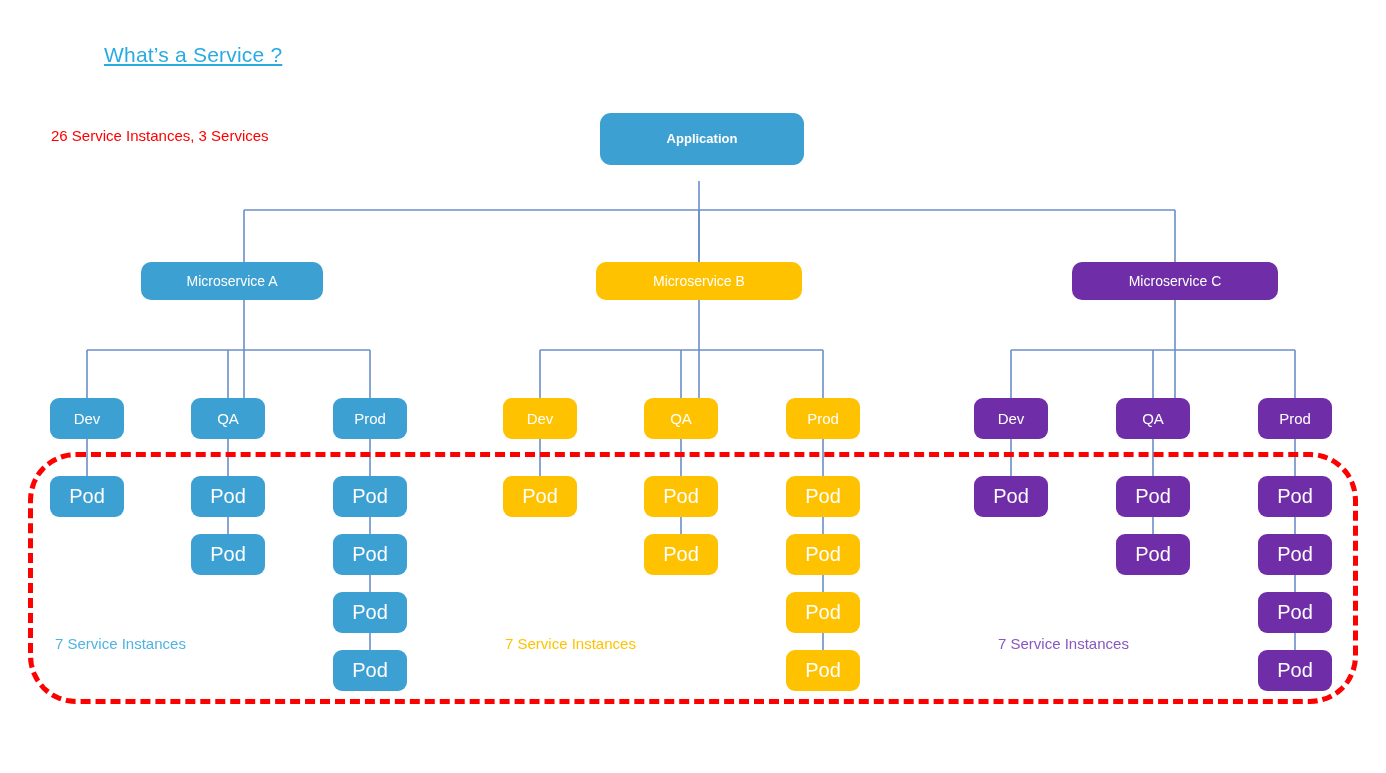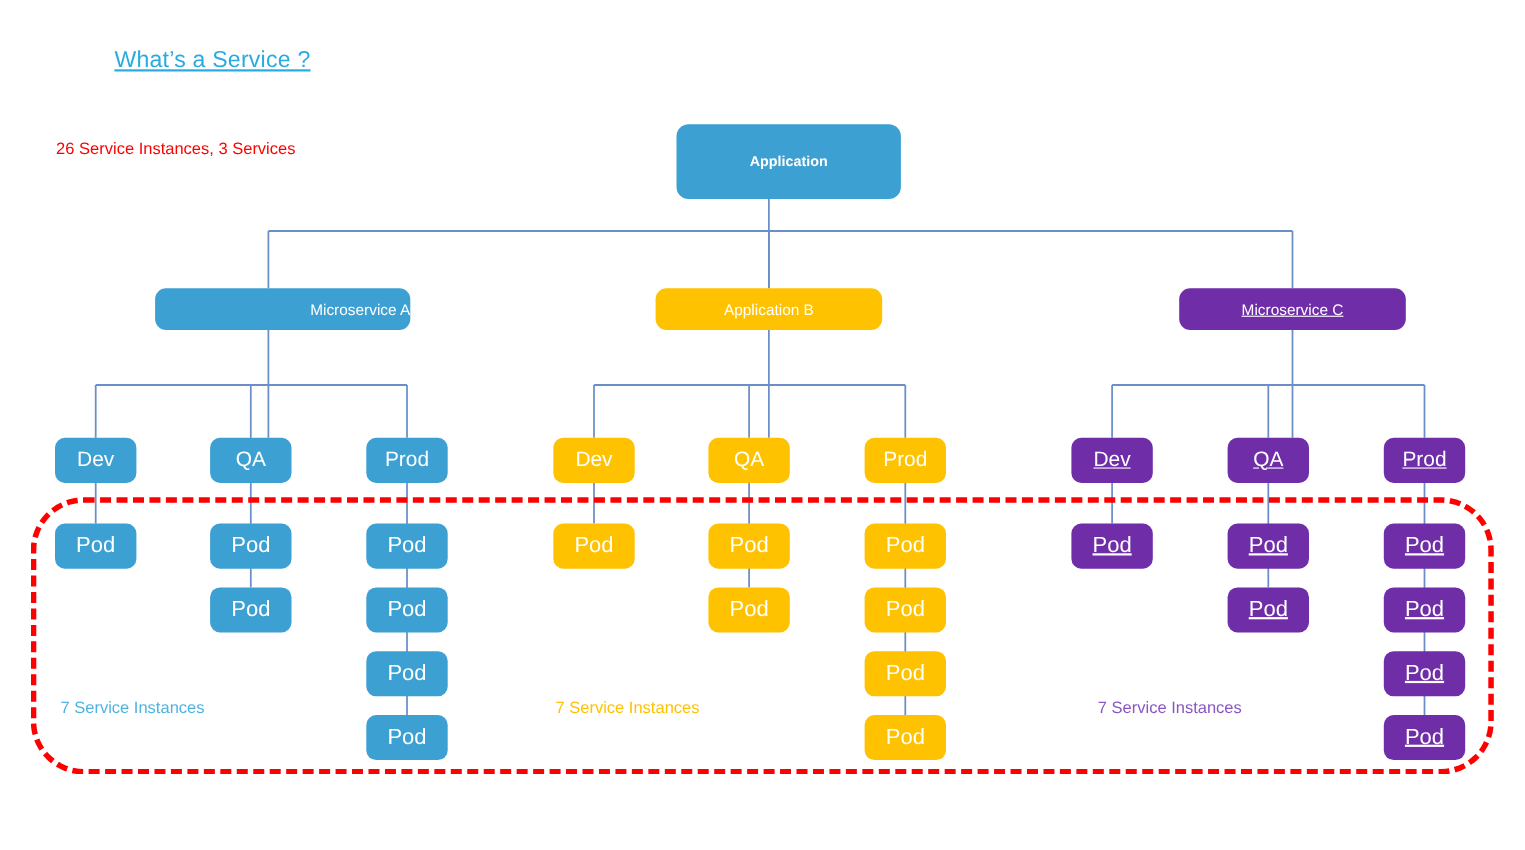--- a/index.html
+++ b/index.html
@@ -73,31 +73,31 @@
     font-size: 13px;
     font-weight: bold;
   }
   .node.micro {
     width: 206px; height: 38px;
     border-radius: 10px;
     font-size: 14px;
   }
   .node.env {
     width: 74px; height: 41px;
-    font-size: 19px;
+    font-size: 15px;
   }
   .node.pod {
     width: 74px; height: 41px;
     font-size: 20px;
   }
 
   
   .c-blue   { background: #3DA0D3; }
   .c-amber  { background: #FFC200; }
-  .c-purple { background: #6F2DA8; text-decoration: underline; }
+  .c-purple { background: #6F2DA8; }
 
   
   #service-boundary {
     position: absolute;
     left: 28px;
     top: 452px;
     width: 1330px;
     height: 252px;
     border: 5px dashed #FF0000;
     border-radius: 48px;
@@ -141,24 +141,24 @@
       <line x1="1011" y1="350" x2="1295" y2="350" stroke="#6A8FC8" stroke-width="1.6"></line>
       <line x1="1011" y1="350" x2="1011" y2="398" stroke="#6A8FC8" stroke-width="1.6"></line>
       <line x1="1153" y1="350" x2="1153" y2="398" stroke="#6A8FC8" stroke-width="1.6"></line>
       <line x1="1295" y1="350" x2="1295" y2="398" stroke="#6A8FC8" stroke-width="1.6"></line>
       <line x1="1011" y1="439" x2="1011" y2="476" stroke="#6A8FC8" stroke-width="1.6"></line>
       <line x1="1153" y1="439" x2="1153" y2="534" stroke="#6A8FC8" stroke-width="1.6"></line>
       <line x1="1295" y1="439" x2="1295" y2="650" stroke="#6A8FC8" stroke-width="1.6"></line>
     </svg>
 
   <div id="nodes">
-      <div class="node app c-blue" style="left: 615px; top: 113px; width: 204px; height: 68px;">
+      <div class="node app c-blue" style="left: 600px; top: 113px; width: 204px; height: 52px;">
         <span>Application</span>
       </div>
-      <div class="node micro c-blue" style="left: 141px; top: 262px; width: 232px; height: 38px; justify-content: flex-end;">
+      <div class="node micro c-blue" style="left: 141px; top: 262px; width: 182px; height: 38px;">
         <span>Microservice A</span>
       </div>
       <div class="node env c-blue" style="left: 50px; top: 398px; width: 74px; height: 41px;">
         <span>Dev</span>
       </div>
       <div class="node pod c-blue" style="left: 50px; top: 476px; width: 74px; height: 41px;">
         <span>Pod</span>
       </div>
       <div class="node env c-blue" style="left: 191px; top: 398px; width: 74px; height: 41px;">
         <span>QA</span>
@@ -178,21 +178,21 @@
       <div class="node pod c-blue" style="left: 333px; top: 534px; width: 74px; height: 41px;">
         <span>Pod</span>
       </div>
       <div class="node pod c-blue" style="left: 333px; top: 592px; width: 74px; height: 41px;">
         <span>Pod</span>
       </div>
       <div class="node pod c-blue" style="left: 333px; top: 650px; width: 74px; height: 41px;">
         <span>Pod</span>
       </div>
       <div class="node micro c-amber" style="left: 596px; top: 262px; width: 206px; height: 38px;">
-        <span>Application B</span>
+        <span>Microservice B</span>
       </div>
       <div class="node env c-amber" style="left: 503px; top: 398px; width: 74px; height: 41px;">
         <span>Dev</span>
       </div>
       <div class="node pod c-amber" style="left: 503px; top: 476px; width: 74px; height: 41px;">
         <span>Pod</span>
       </div>
       <div class="node env c-amber" style="left: 644px; top: 398px; width: 74px; height: 41px;">
         <span>QA</span>
       </div>

